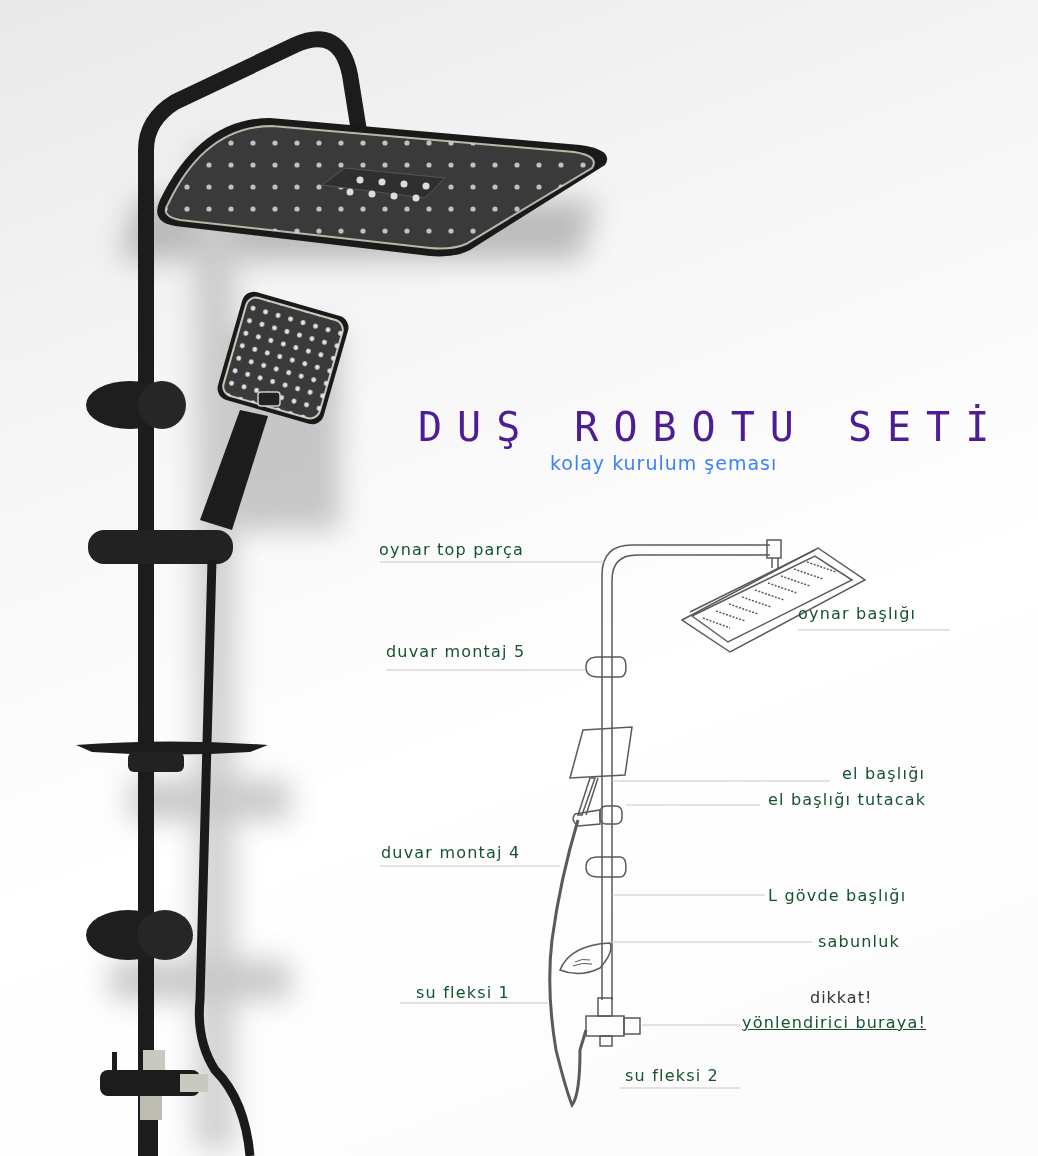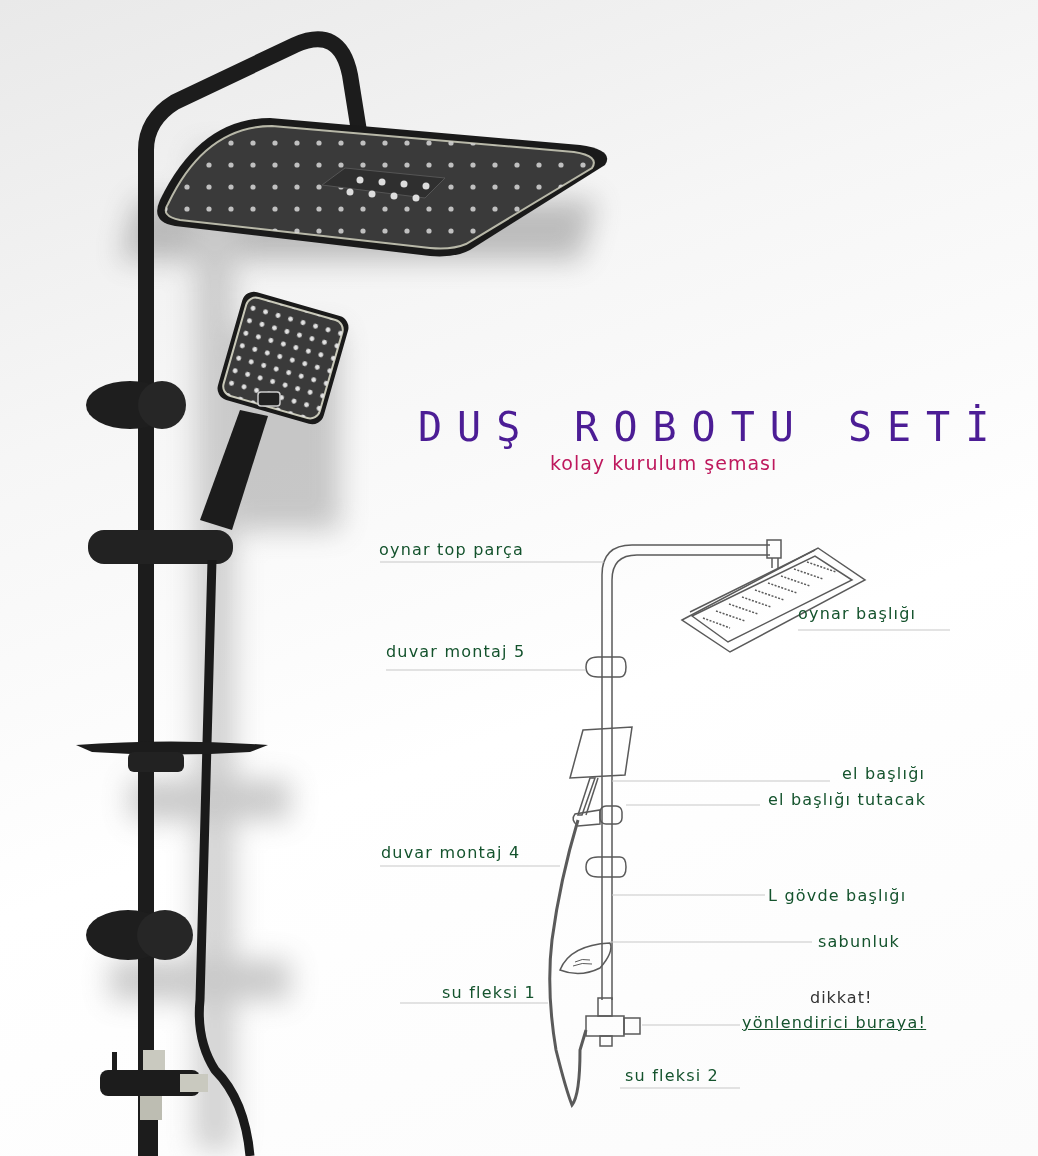--- a/index.html
+++ b/index.html
@@ -3,21 +3,21 @@
 <meta charset="utf-8">
 <style>
   html,body{margin:0;padding:0;}
   body{width:1038px;height:1156px;overflow:hidden;position:relative;
     background:linear-gradient(160deg,#e9e9e9 0%,#f6f6f6 30%,#ffffff 60%,#fbfbfb 100%);
     font-family:"DejaVu Sans",sans-serif;color:#333;}
   .photo{position:absolute;left:0;top:0;width:700px;height:1156px;}
   .diagram{position:absolute;left:0;top:0;width:1038px;height:1156px;}
   .title{position:absolute;left:418px;top:404px;font-family:"DejaVu Sans Mono",monospace;
     font-size:40px;letter-spacing:15px;color:#4c1d95;white-space:nowrap;}
-  .subtitle{position:absolute;left:550px;top:452px;font-size:19px;color:#be185d;letter-spacing:1px;white-space:nowrap;}
+  .subtitle{position:absolute;left:550px;top:452px;font-size:19px;color:#3b82f6;letter-spacing:1px;white-space:nowrap;}
   .lbl{position:absolute;font-size:16px;color:#14532d;letter-spacing:1.2px;white-space:nowrap;}
   .warn{position:absolute;font-size:16px;color:#333;letter-spacing:1px;white-space:nowrap;}
 </style>
 </head>
 <body>
 
 <svg class="photo" viewBox="0 0 700 1156" xmlns="http://www.w3.org/2000/svg">
   <defs>
     <filter id="blur" x="-50%" y="-50%" width="200%" height="200%">
         <feGaussianBlur stdDeviation="14"></feGaussianBlur>
@@ -158,16 +158,16 @@
 <div class="subtitle">kolay kurulum şeması</div>
 
 <div class="lbl" style="left:379px;top:540px;">oynar top parça</div>
 <div class="lbl" style="left:798px;top:604px;">oynar başlığı</div>
 <div class="lbl" style="left:386px;top:642px;">duvar montaj 5</div>
 <div class="lbl" style="left:842px;top:764px;">el başlığı</div>
 <div class="lbl" style="left:768px;top:790px;">el başlığı tutacak</div>
 <div class="lbl" style="left:381px;top:843px;">duvar montaj 4</div>
 <div class="lbl" style="left:768px;top:886px;">L gövde başlığı</div>
 <div class="lbl" style="left:818px;top:932px;">sabunluk</div>
-<div class="lbl" style="left:416px;top:983px;margin-left:26px;">su fleksi 1</div>
+<div class="lbl" style="left:416px;top:983px;">su fleksi 1</div>
 <div class="warn" style="left:810px;top:988px;">dikkat!</div>
 <div class="lbl" style="left:742px;top:1013px;text-decoration:underline;">yönlendirici buraya!</div>
 <div class="lbl" style="left:625px;top:1066px;">su fleksi 2</div>
 
 </body></html>

